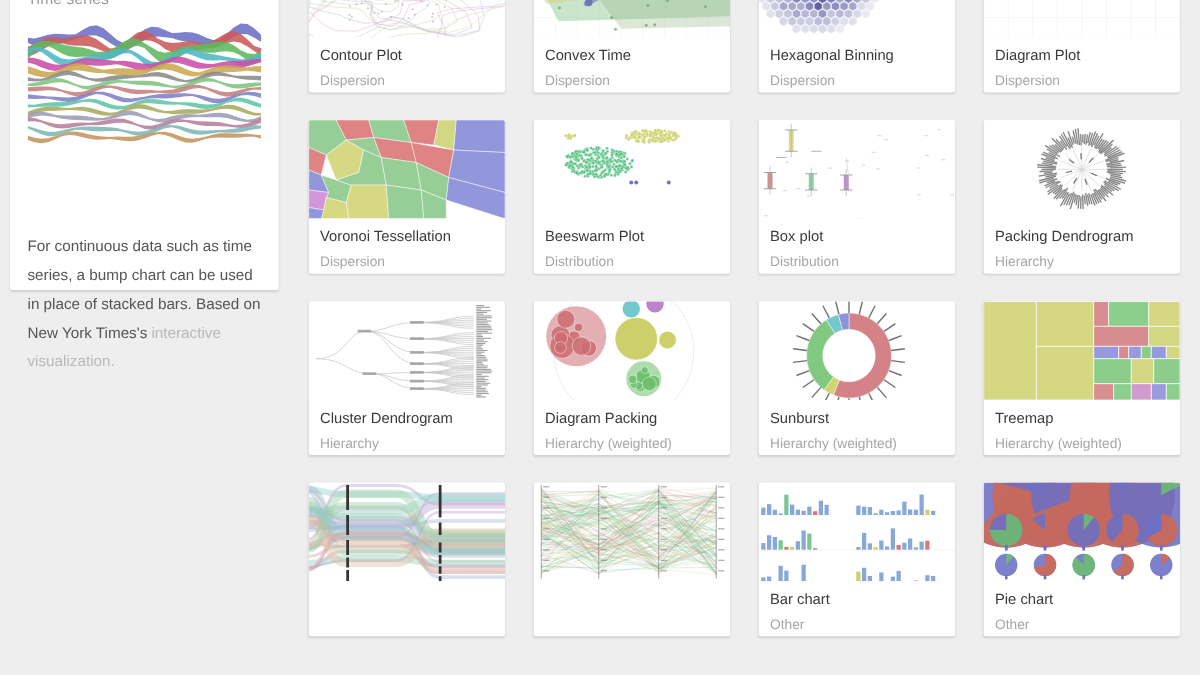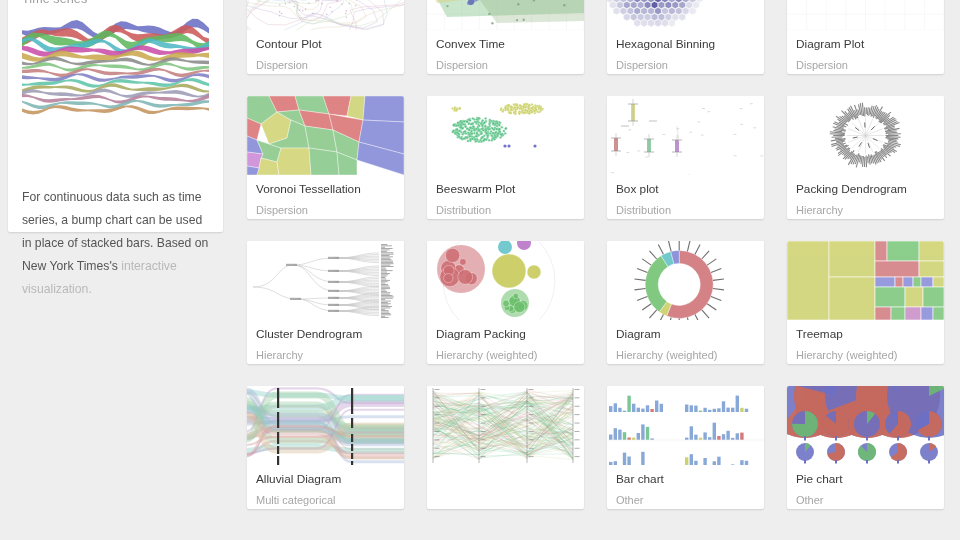--- a/index.html
+++ b/index.html
@@ -1451,21 +1451,21 @@
             <line x1="38.5" y1="47.5" x2="27.5" y2="48.9" stroke="#4a4a4a" stroke-width="1.1" opacity="0.8"></line>
             <line x1="38.5" y1="39.4" x2="27.5" y2="38.0" stroke="#4a4a4a" stroke-width="1.1" opacity="0.8"></line>
             <line x1="40.4" y1="31.4" x2="30.1" y2="27.5" stroke="#4a4a4a" stroke-width="1.1" opacity="0.8"></line>
             <line x1="44.2" y1="24.1" x2="35.2" y2="17.9" stroke="#4a4a4a" stroke-width="1.1" opacity="0.8"></line>
             <line x1="49.7" y1="18.0" x2="42.4" y2="9.8" stroke="#4a4a4a" stroke-width="1.1" opacity="0.8"></line>
             <line x1="56.4" y1="13.3" x2="51.3" y2="3.6" stroke="#4a4a4a" stroke-width="1.1" opacity="0.8"></line>
             <line x1="64.1" y1="10.4" x2="61.5" y2="-0.2" stroke="#4a4a4a" stroke-width="1.1" opacity="0.8"></line>
           </svg>
         </div>
         <div class="card-meta">
-          <div class="card-title">Diagram</div>
+          <div class="card-title">Sunburst</div>
           <div class="card-sub">Hierarchy (weighted)</div>
         </div>
       </div>
       <div class="card">
         <div class="card-thumb">
           <svg viewBox="0 0 157 79" preserveAspectRatio="none">
             <rect x="0" y="0" width="42" height="79" fill="#c9cc5e" opacity="0.78" stroke="#fff" stroke-width="0.6"></rect>
             <rect x="42" y="0" width="46" height="36" fill="#c9cc5e" opacity="0.78" stroke="#fff" stroke-width="0.6"></rect>
             <rect x="42" y="36" width="46" height="43" fill="#c9cc5e" opacity="0.78" stroke="#fff" stroke-width="0.6"></rect>
             <rect x="88" y="0" width="12" height="20" fill="#cd6d72" opacity="0.78" stroke="#fff" stroke-width="0.6"></rect>
@@ -1528,24 +1528,20 @@
             <rect x="30" y="46" width="2.2" height="12" fill="#333"></rect>
             <rect x="30" y="60" width="2.2" height="8" fill="#333"></rect>
             <rect x="30" y="70" width="2.2" height="9" fill="#333"></rect>
             <rect x="104" y="2" width="2.2" height="26" fill="#333"></rect>
             <rect x="104" y="32" width="2.2" height="10" fill="#333"></rect>
             <rect x="104" y="48" width="2.2" height="8" fill="#333"></rect>
             <rect x="104" y="58" width="2.2" height="7" fill="#333"></rect>
             <rect x="104" y="67" width="2.2" height="6" fill="#333"></rect>
             <rect x="104" y="75" width="2.2" height="4" fill="#333"></rect>
           </svg>
-        </div>
-        <div class="card-meta">
-          <div class="card-title">Alluvial Diagram</div>
-          <div class="card-sub">Multi categorical</div>
         </div>
       </div>
       <div class="card">
         <div class="card-thumb">
           <svg viewBox="0 0 157 79" preserveAspectRatio="none">
             <path d="M6,10.1 L52,21.3 L100,40.3 L146,72.9" stroke="#5ec08a" stroke-width="0.6" fill="none" opacity="0.3"></path>
             <path d="M6,22.6 L52,55.0 L100,19.8 L146,73.2" stroke="#cf8a8a" stroke-width="0.6" fill="none" opacity="0.3"></path>
             <path d="M6,7.7 L52,21.9 L100,56.5 L146,33.5" stroke="#c9cc7a" stroke-width="0.6" fill="none" opacity="0.3"></path>
             <path d="M6,59.2 L52,27.9 L100,34.4 L146,26.1" stroke="#cf8a8a" stroke-width="0.6" fill="none" opacity="0.3"></path>
             <path d="M6,22.5 L52,62.1 L100,13.4 L146,6.2" stroke="#c9cc7a" stroke-width="0.6" fill="none" opacity="0.3"></path>

